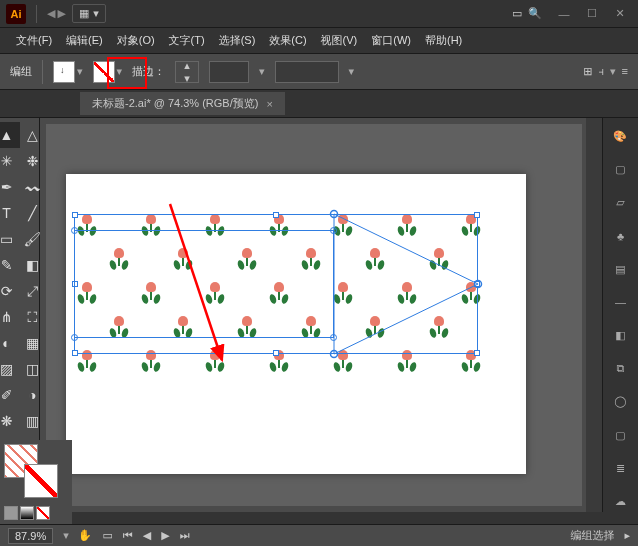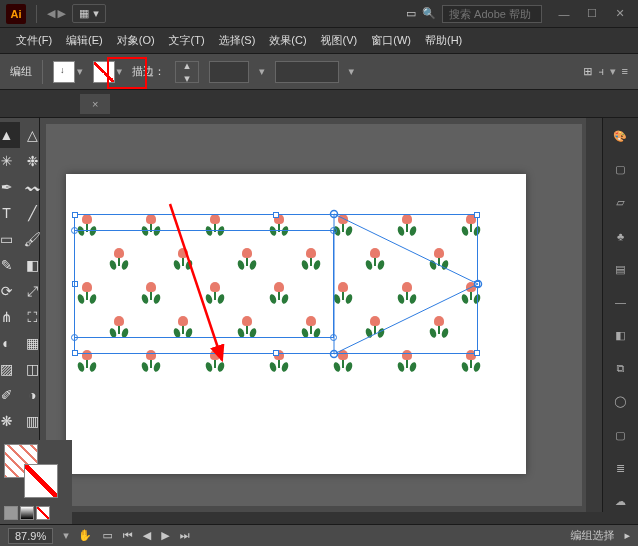--- a/index.html
+++ b/index.html
@@ -85,21 +85,20 @@
     <span>▶</span>
   </div>
   <div class="ws-switch">
     <span>▦</span>
     <span>▾</span>
   </div>
   <div class="spacer"></div>
   <div class="search-area">
     <span>▭</span>
     <span>🔍</span>
-    <input class="search-box" placeholder="搜索 Adobe 帮助" style="">
   </div>
   <div class="win-controls">
     <div class="win-btn">—</div>
     <div class="win-btn">☐</div>
     <div class="win-btn">✕</div>
   </div>
 </div>
 
 <div class="menubar">
   <div class="menu-item">文件(F)</div>
@@ -138,20 +137,21 @@
     <span>⫞</span>
     <span class="dd-arrow">▾</span>
     <span>≡</span>
   </div>
 </div>
 
 <div class="highlight h1"></div>
 
 <div class="tabbar">
   <div class="doc-tab">
+    <span>未标题-2.ai* @ 74.3% (RGB/预览)</span>
     <span class="tab-close">×</span>
   </div>
 </div>
 
 <div class="main">
   <div class="left-tools">
     <div class="toolcol">
       <div class="toolrow">
         <div class="tool sel">▲</div>
         <div class="tool">△</div>

